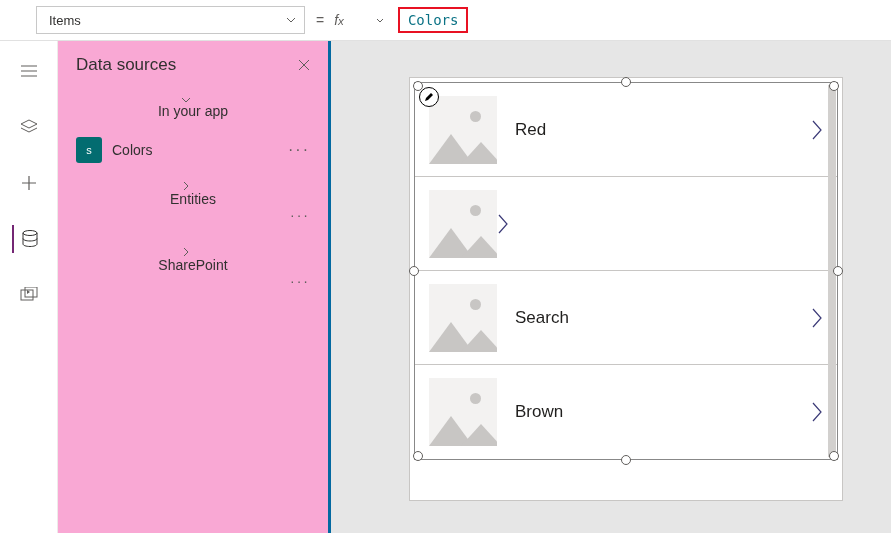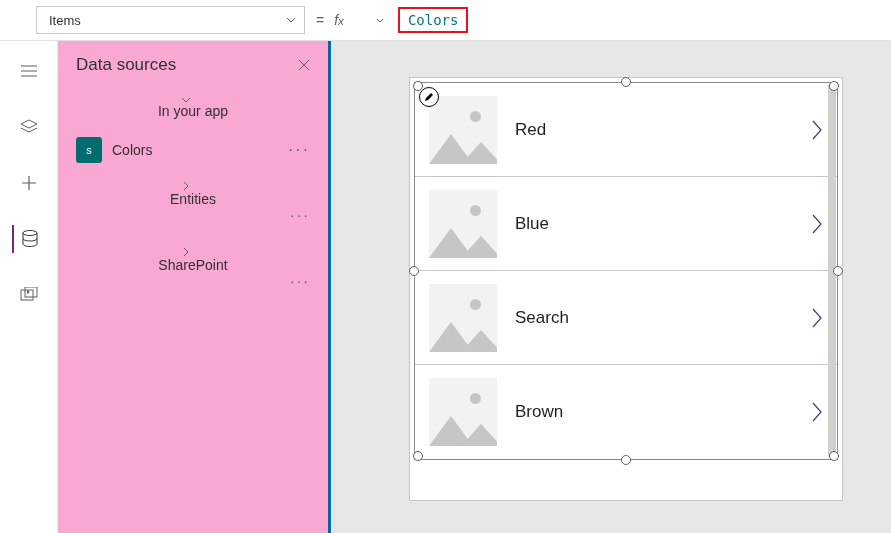--- a/index.html
+++ b/index.html
@@ -197,21 +197,20 @@
               <svg class="g-arrow" width="12" height="22" viewBox="0 0 12 22">
                   <path d="M2 2l8 9-8 9" stroke="#3b3a77" stroke-width="1.2" fill="none"></path>
                 </svg>
             </div>
             <div class="g-row">
               <div class="thumb">
                   <span class="circle"></span>
                   <span class="tri1"></span>
                   <span class="tri2"></span>
                 </div>
-              <span class="g-label">Blue</span>
               <svg class="g-arrow" width="12" height="22" viewBox="0 0 12 22">
                   <path d="M2 2l8 9-8 9" stroke="#3b3a77" stroke-width="1.2" fill="none"></path>
                 </svg>
             </div>
             <div class="g-row">
               <div class="thumb">
                   <span class="circle"></span>
                   <span class="tri1"></span>
                   <span class="tri2"></span>
                 </div>

